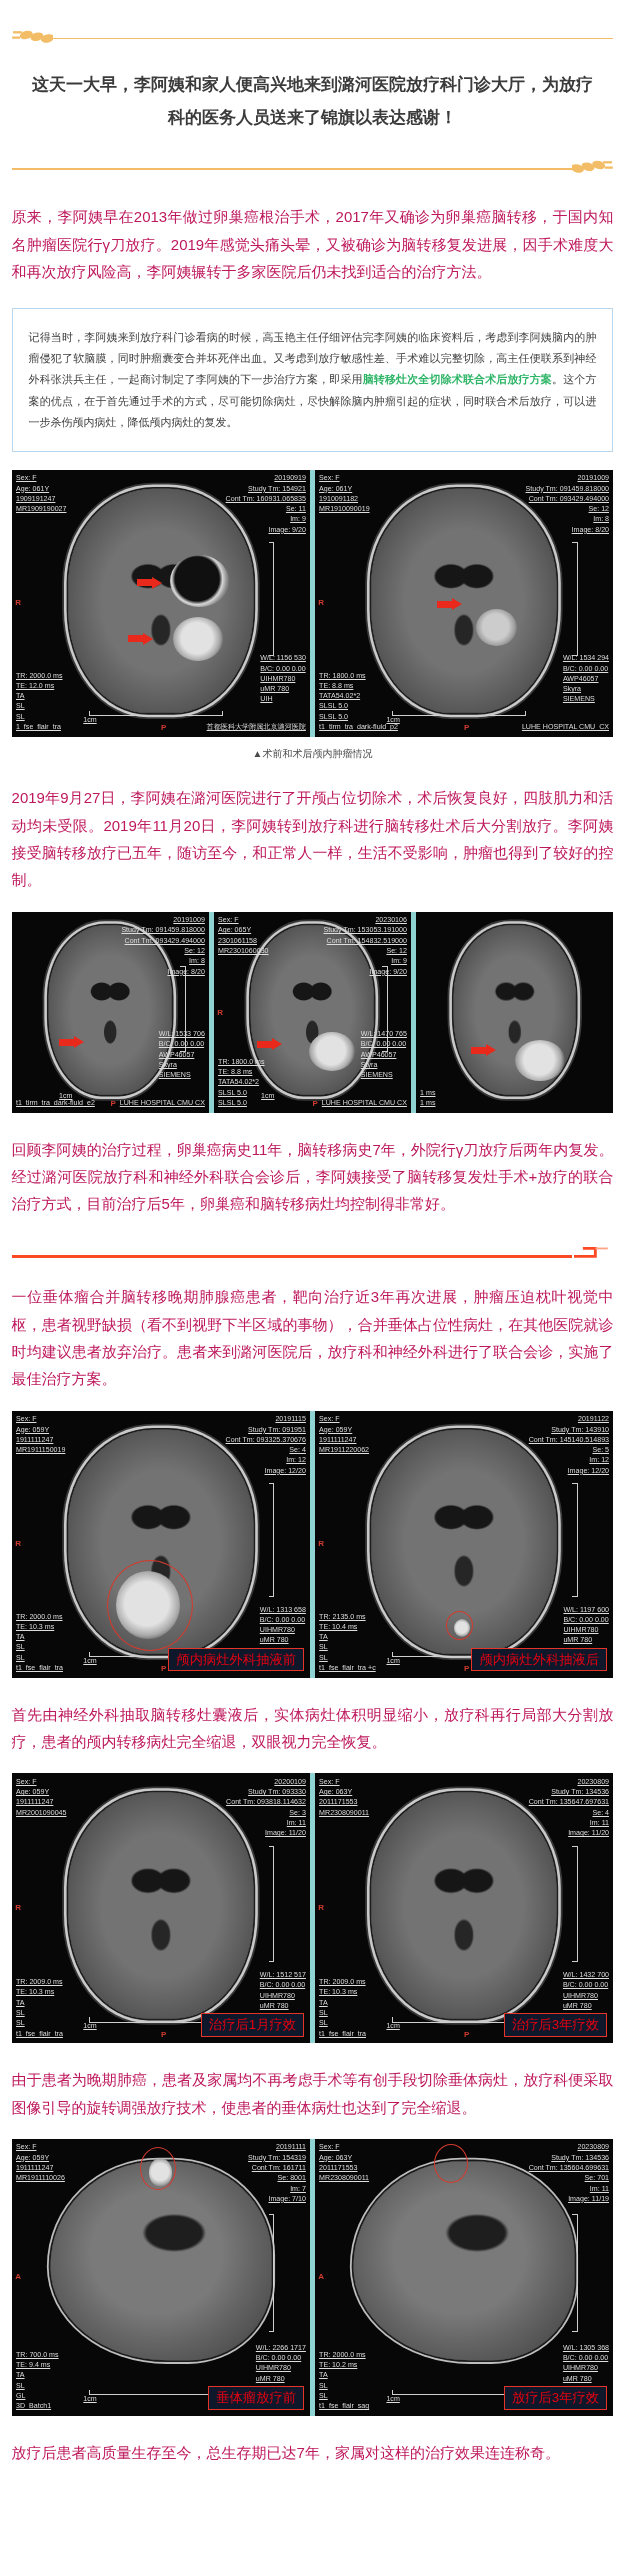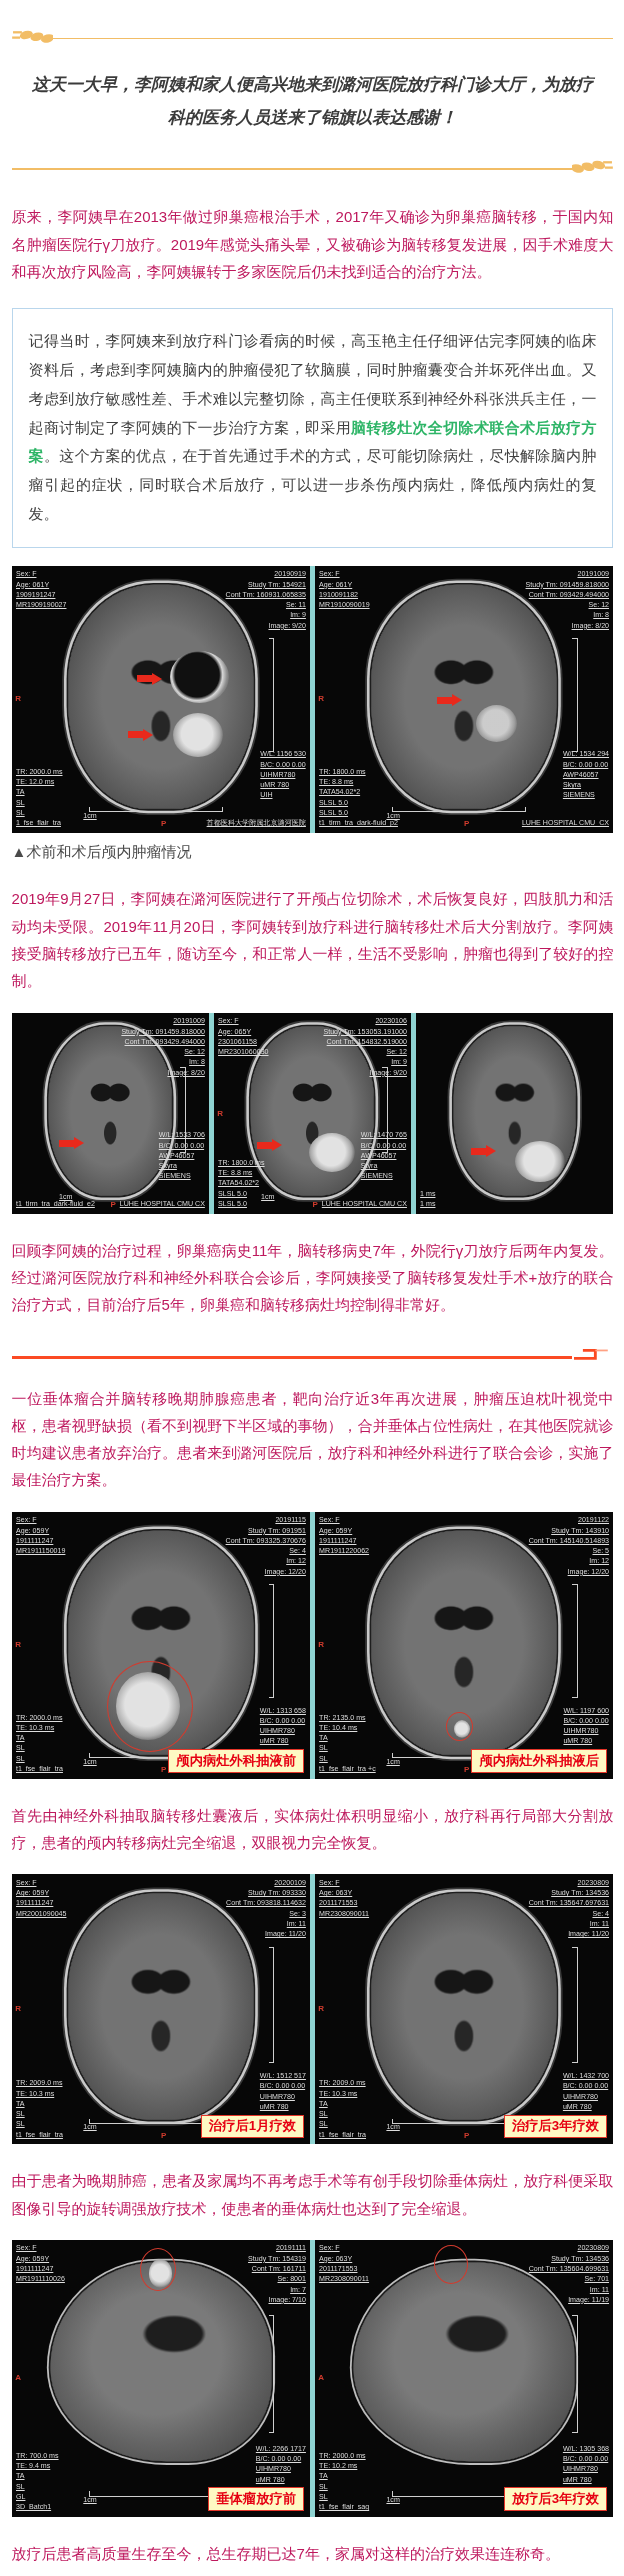--- a/index.html
+++ b/index.html
@@ -7,23 +7,23 @@
   
   .gold-div{display:flex;align-items:center;margin:27px 11.6px 0 11.6px;}
   .gold-div .gline{flex:1;height:1.8px;background:#f2bd66;}
   .gold-div svg{flex:none;}
   .gold-div.flip{margin-top:23px;}
   .gold-div.flip svg{transform:scaleX(-1);}
   .red-div{position:relative;height:16px;margin:27px 11.6px 0 11.6px;}
   .red-div .rline{position:absolute;left:0;right:41px;bottom:2.7px;height:2.7px;background:#fb4a23;}
   .red-div svg{position:absolute;right:5.3px;bottom:0;}
   
-  .headline{margin:18px 30px 0 30px;text-align:center;font-size:17px;font-weight:bold;color:#3b3b3b;line-height:1.95;font-style:italic;}
+  .headline{margin:18px 30px 0 30px;text-align:center;font-size:17px;font-weight:bold;color:#3b3b3b;line-height:1.95;}
   .para{margin:23px 11.6px 0 11.6px;font-size:15px;line-height:1.82;color:#be185d;text-align:justify;}
-  .quote-box{margin:23px 11.6px 0 11.6px;border:0.9px solid #b9d6ec;background:#fff;padding:18px 16px;font-size:15px;line-height:1.92;color:#404040;text-align:justify;}
+  .quote-box{margin:23px 11.6px 0 11.6px;border:0.9px solid #b9d6ec;background:#fff;padding:18px 16px;font-size:11px;line-height:1.92;color:#404040;text-align:justify;}
   .hl-green{font-weight:bold;color:#2eb567;}
   
   .mri{display:flex;gap:4.4px;margin:18px 11.6px 0 11.6px;background:#8fd4d2;}
   .panel{flex:1;position:relative;background:#070707;overflow:hidden;}
   .scan{position:absolute;inset:0;}
   .scan.axial::before{content:"";position:absolute;left:50%;top:49%;width:62%;height:84%;transform:translate(-50%,-50%);
     border-radius:46% 46% 43% 43%/42% 42% 46% 46%;
     background:
       radial-gradient(ellipse 15% 9% at 43% 39%, #161616 0 55%, transparent 62%),
       radial-gradient(ellipse 15% 9% at 57% 39%, #161616 0 55%, transparent 62%),
@@ -48,22 +48,22 @@
   .ltr.lt-bottom{left:50%;bottom:4.4px;}
   .sbar{position:absolute;bottom:20.4px;left:26%;width:44%;height:4.4px;border-left:0.9px solid #cfcfcf;border-right:0.9px solid #cfcfcf;border-bottom:0.9px solid #cfcfcf;z-index:2;}
   .vruler{position:absolute;right:12%;top:27%;height:42%;width:4.4px;border-top:0.9px solid #cfcfcf;border-bottom:0.9px solid #cfcfcf;border-right:0.9px solid #cfcfcf;z-index:2;}
   .arrow{position:absolute;width:27px;height:12.4px;z-index:4;}
   .arrow .shaft{position:absolute;left:0;top:2.7px;width:15px;height:7.1px;background:#e8291c;}
   .arrow .head{position:absolute;left:15px;top:0;width:0;height:0;border-left:10.7px solid #e8291c;border-top:6.2px solid transparent;border-bottom:6.2px solid transparent;}
   .circ{position:absolute;border:1.8px solid #d23b2e;border-radius:50%;z-index:4;}
   .blob{position:absolute;border-radius:50%;z-index:2;}
   .blob.bright{background:radial-gradient(circle at 48% 48%, #e2e2e2 0 45%, #ababab 65%, transparent 78%);}
   .blob.darkmass{background:radial-gradient(circle at 46% 46%, #101010 0 52%, #d6d6d6 60%, #8f8f8f 70%, transparent 78%);}
-  .badge{position:absolute;right:6.2px;bottom:6.2px;background:#fef9c3;border:1.8px solid #e53528;color:#e60012;font-size:13.3px;font-weight:bold;padding:1.8px 7.1px;z-index:5;white-space:nowrap;}
-  .caption{margin:10.7px 11.6px 0 11.6px;font-size:15px;color:#4a4a4a;}
+  .badge{position:absolute;right:6.2px;bottom:6.2px;background:#0f172a;border:1.8px solid #e53528;color:#e60012;font-size:13.3px;font-weight:normal;padding:1.8px 7.1px;z-index:5;white-space:nowrap;}
+  .caption{margin:10.7px 11.6px 0 11.6px;text-align:center;font-size:10px;color:#4a4a4a;}
 </style>
 </head>
 <body>
 
 <div class="page">
 
   <div class="gold-div">
     <svg width="41" height="23" viewBox="0 0 46 26">
       <g fill="#f2bd66">
         <ellipse cx="16" cy="9" rx="7.5" ry="4.6" transform="rotate(-16 16 9)"></ellipse>

